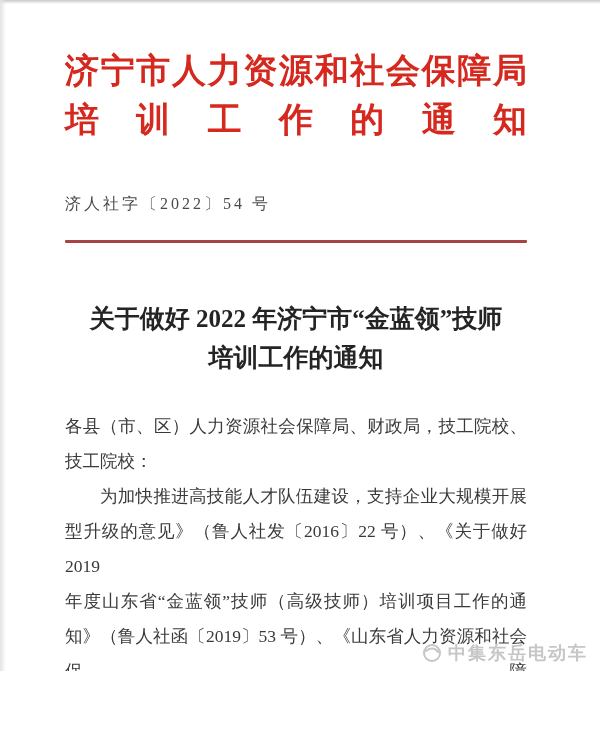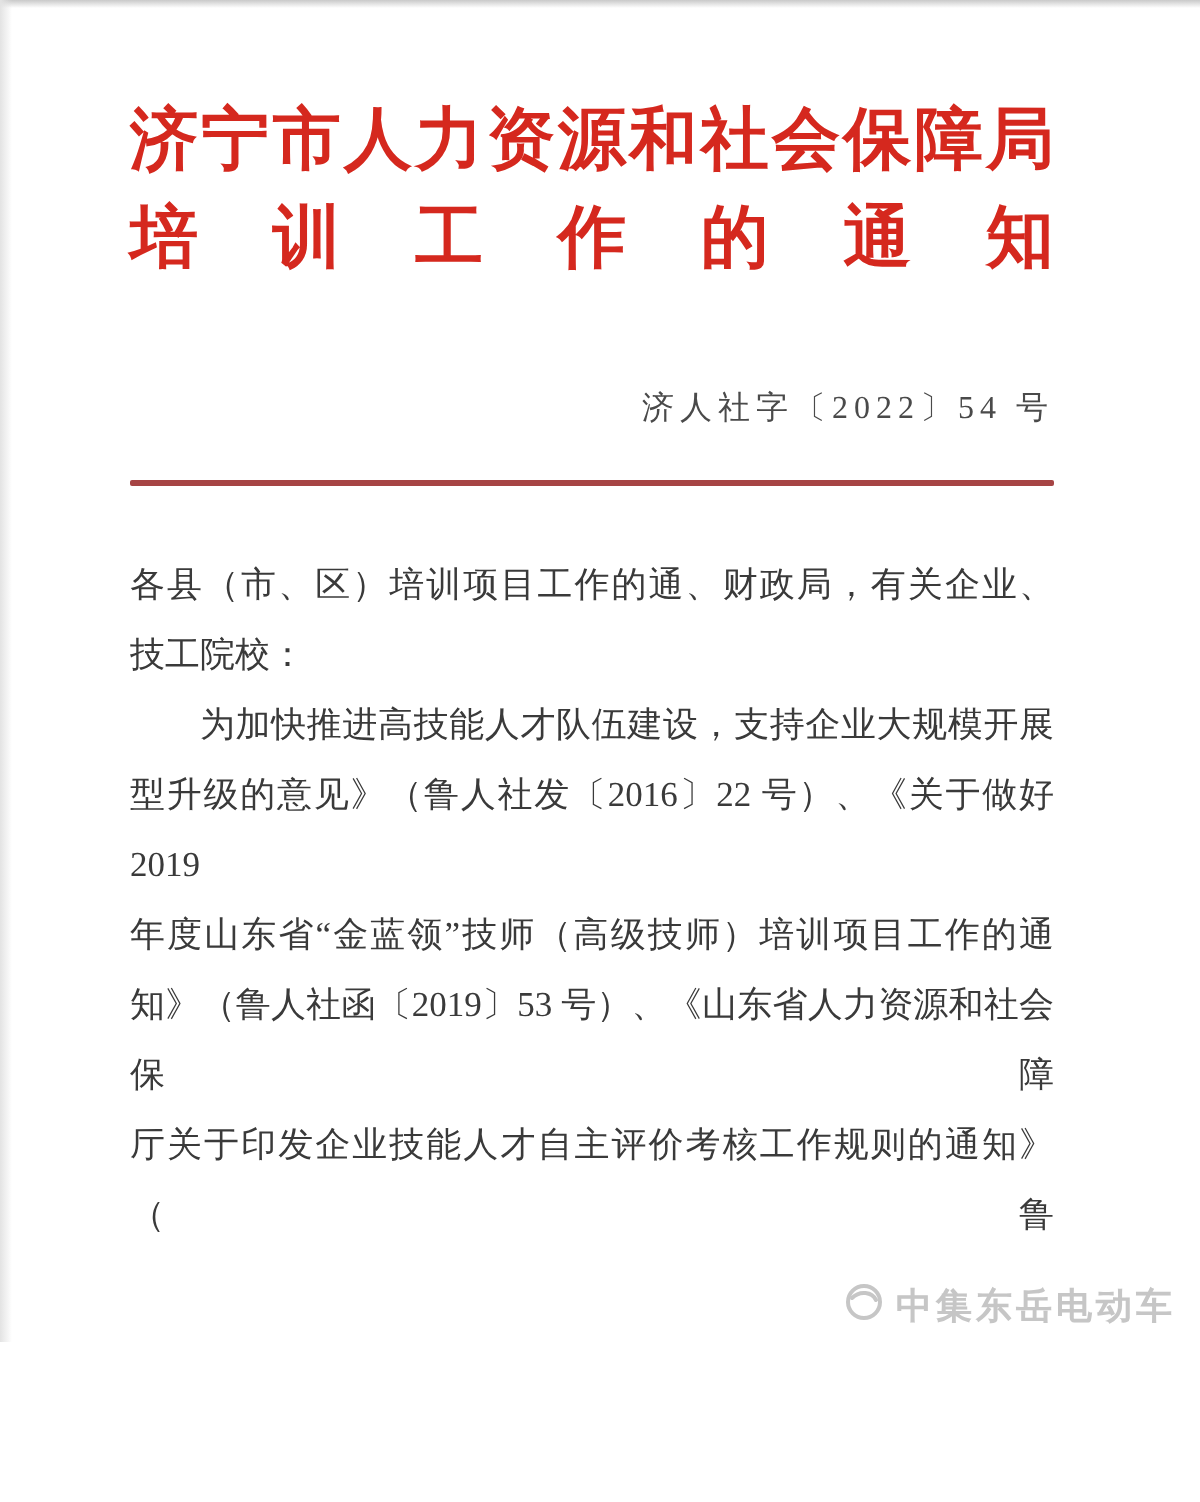--- a/index.html
+++ b/index.html
@@ -43,21 +43,21 @@
     font-size: 34px;
     line-height: 49px;
     color: #d5281e;
     text-align: justify;
     text-align-last: justify;
     text-justify: inter-ideograph;
     white-space: nowrap;
   }
   .doc-number {
     margin-top: 50px;
-    text-align: right;
+    text-align: left;
     font-size: 16px;
     letter-spacing: 3px;
     color: #4a4a4a;
   }
   .divider {
     margin-top: 25px;
     height: 3px;
     background: #a64444;
     border-radius: 1px;
   }
@@ -97,20 +97,21 @@
     box-sizing: border-box;
     color: #8f8f8f;
     font-size: 13px;
     letter-spacing: 4px;
   }
   .watermark {
     position: absolute;
     right: 12px;
     bottom: 6px;
     display: flex;
+    align-items: center;
     gap: 6px;
     color: #c6c6c6;
     font-weight: bold;
     font-size: 18px;
     letter-spacing: 2px;
     font-family: "Liberation Sans", "DejaVu Sans", sans-serif;
   }
   .watermark svg {
     display: block;
   }
@@ -126,23 +127,27 @@
 
     <div class="header">
       <div class="header-line">济宁市人力资源和社会保障局</div>
       <div class="header-line">培训工作的通知</div>
     </div>
 
     <div class="doc-number">济人社字〔2022〕54 号</div>
 
     <div class="divider"></div>
 
+    <div class="title">
+      <div>关于做好 2022 年济宁市“金蓝领”技师</div>
+      <div>培训工作的通知</div>
+    </div>
 
     <div class="body-block">
-      <div class="jline">各县（市、区）培训项目工作的通、财政局，有关企业、</div>
+      <div class="jline">各县（市、区）人力资源社会保障局、财政局，技工院校、</div>
       <div class="lline">技工院校：</div>
       <div class="jline indent">为加快推进高技能人才队伍建设，支持企业大规模开展</div>
       <div class="jline">型升级的意见》（鲁人社发〔2016〕22 号）、《关于做好 2019</div>
       <div class="jline">年度山东省“金蓝领”技师（高级技师）培训项目工作的通</div>
       <div class="jline">知》（鲁人社函〔2019〕53 号）、《山东省人力资源和社会保障</div>
       <div class="jline">厅关于印发企业技能人才自主评价考核工作规则的通知》（鲁</div>
     </div>
 
   </div>
 

